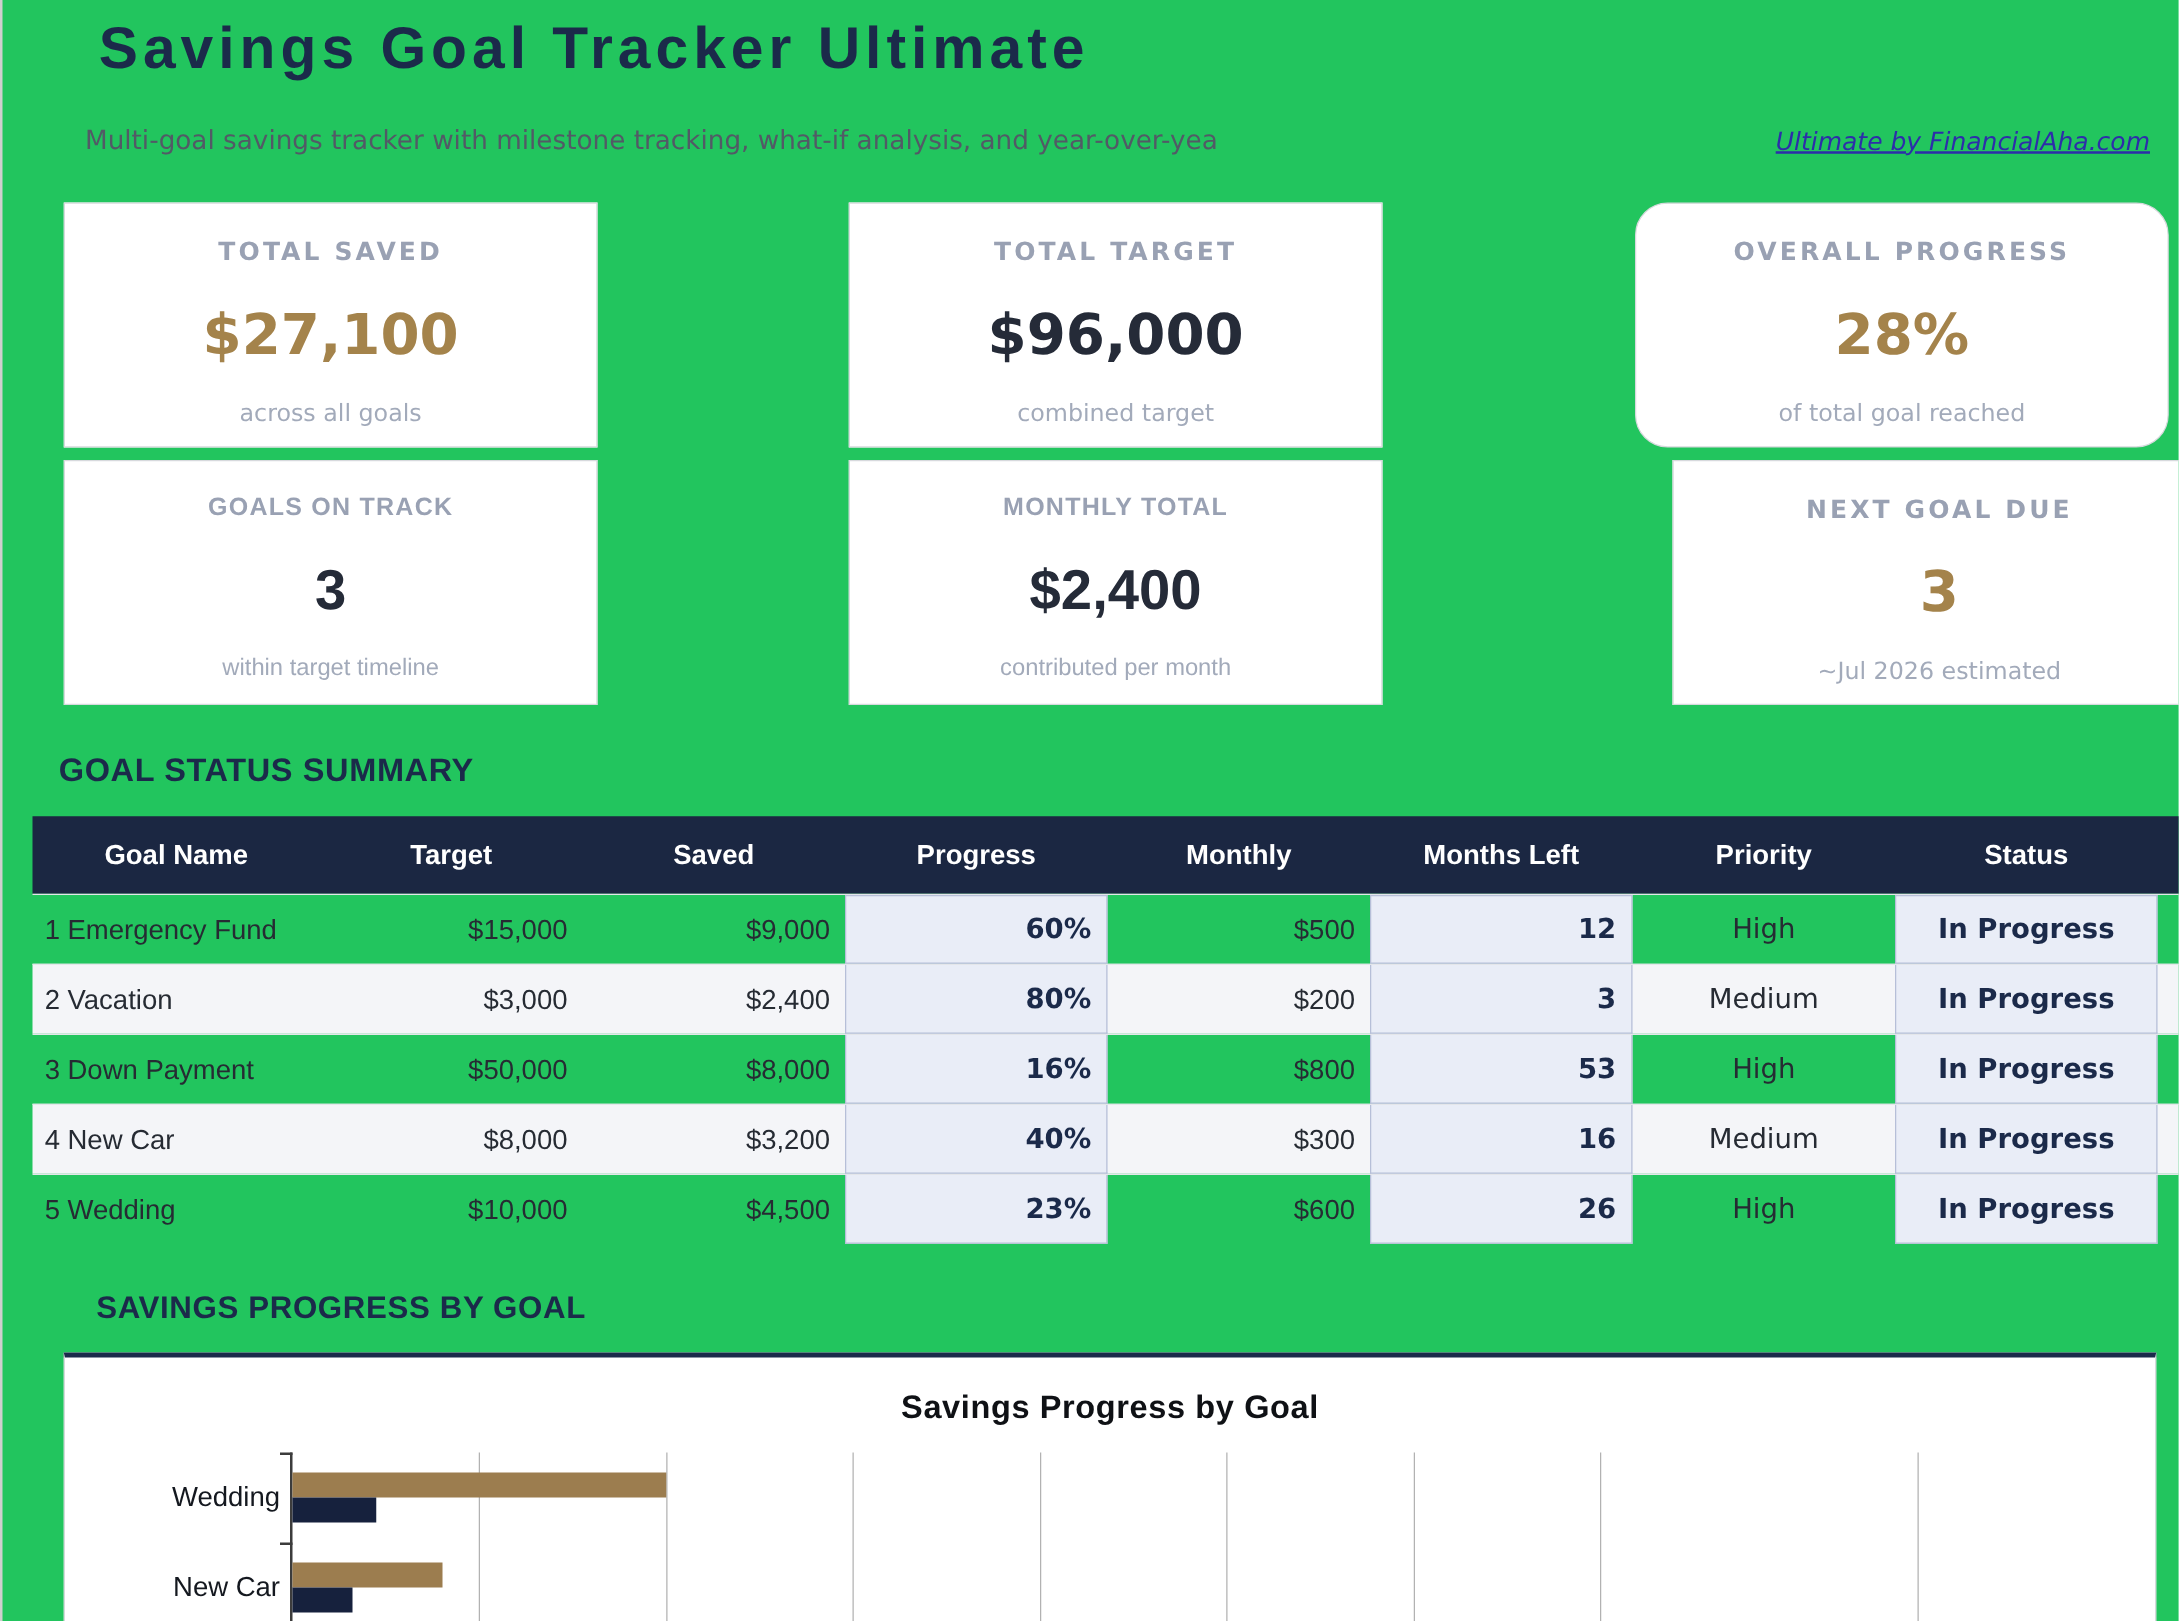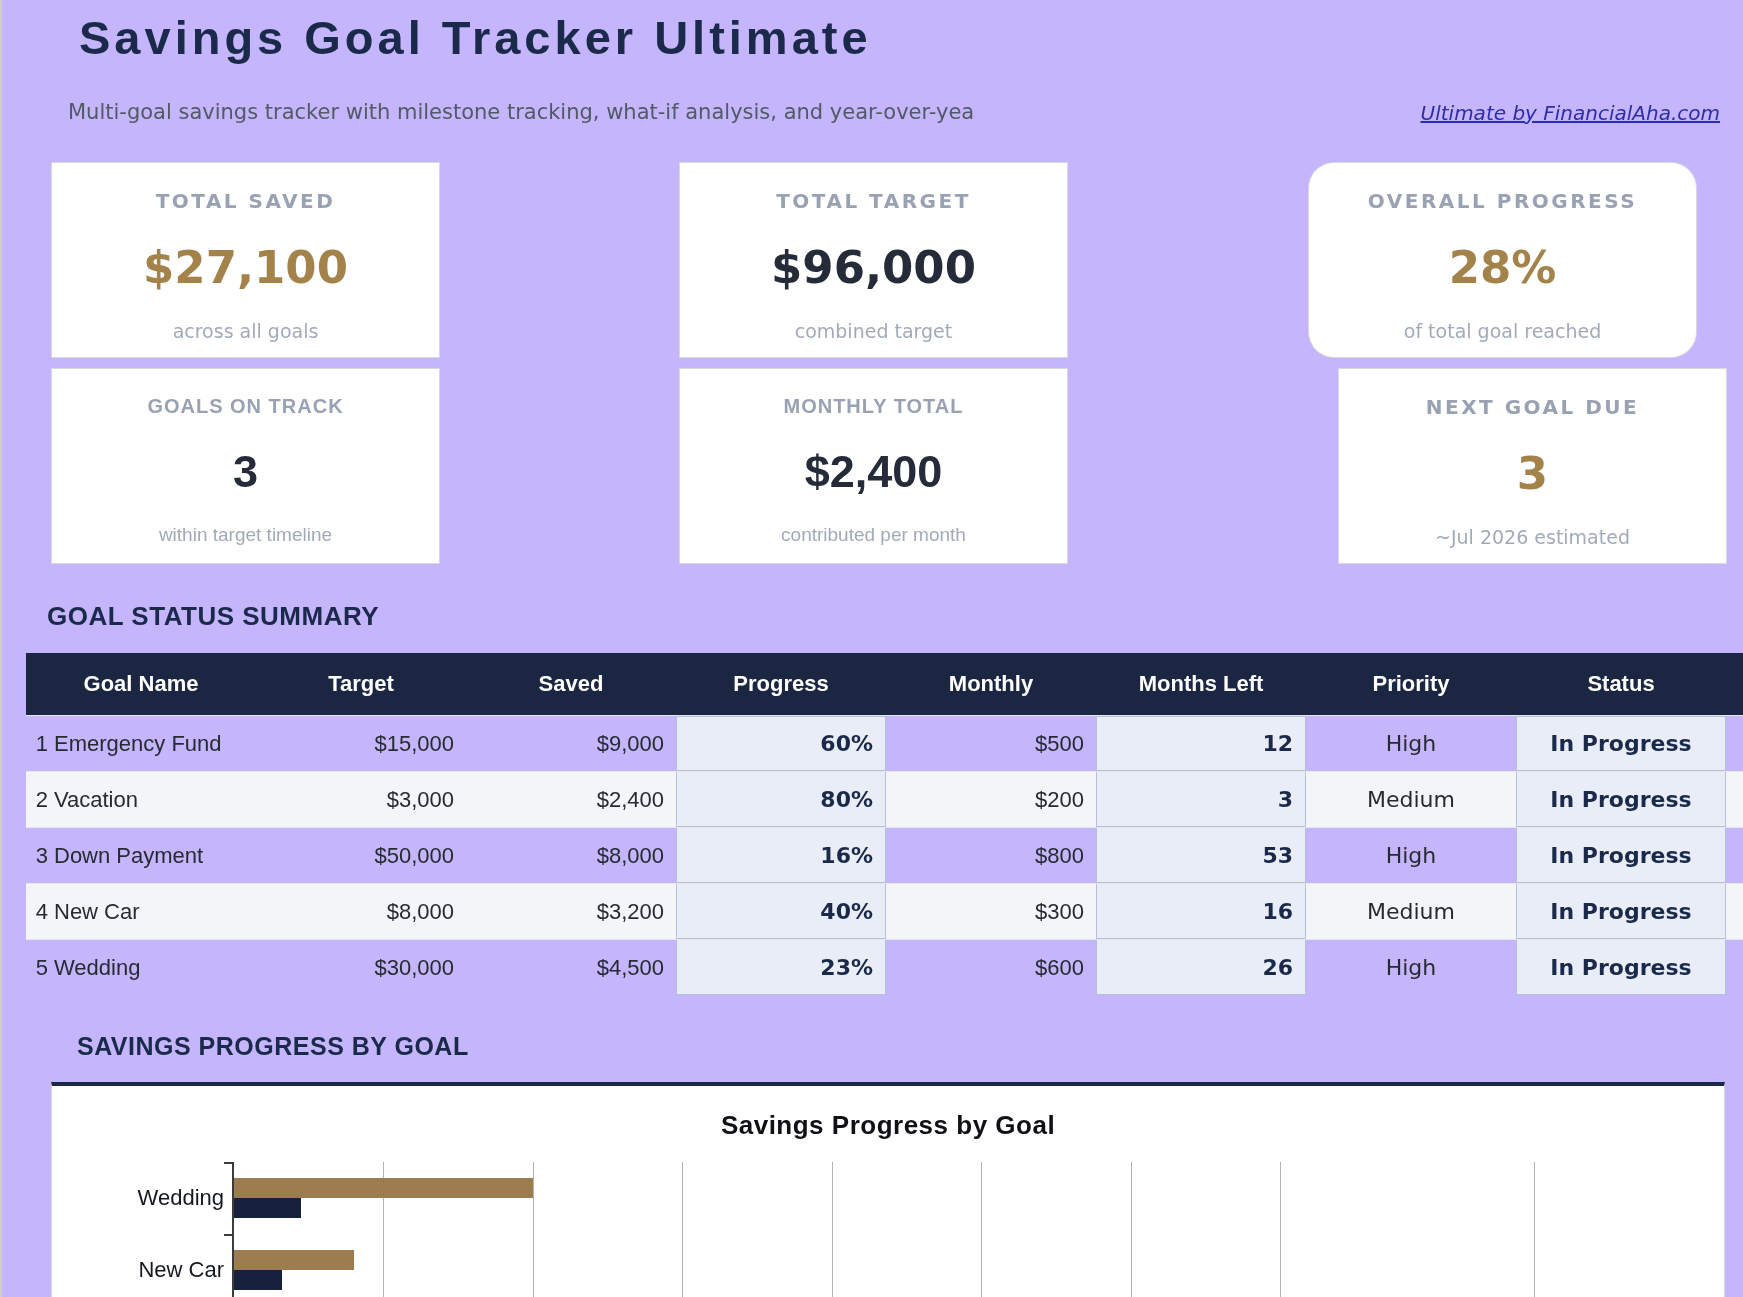--- a/index.html
+++ b/index.html
@@ -1,18 +1,18 @@
 <!DOCTYPE html>
 <html><head>
 <meta charset="utf-8">
 <style>
   html,body{margin:0;padding:0;background:#ffffff;}
   #page{
     position:relative;width:1743px;height:1297px;overflow:hidden;
-    background:#c4b5fd;font-family:"Liberation Sans",sans-serif;
+    background:#22c55e;font-family:"Liberation Sans",sans-serif;
     border-left:2px solid #cfcfcf;box-sizing:border-box;
   }
   .f-wide{font-family:"DejaVu Sans",sans-serif;}
   .f-narrow{font-family:"Liberation Sans",sans-serif;}
 
   
   .page-title{
     position:absolute;left:77px;top:10px;
     font-size:47px;font-weight:bold;color:#1b2a4a;letter-spacing:4px;
   }
@@ -21,21 +21,21 @@
     font-size:21px;color:#525a66;font-family:"DejaVu Sans",sans-serif;text-align:center;
   }
   .brand-link{
     position:absolute;right:23px;top:101px;
     font-size:20px;font-style:italic;text-decoration:underline;color:#2d2daa;
     font-family:"DejaVu Sans",sans-serif;cursor:pointer;
   }
 
   
   .card{
-    position:absolute;width:389px;height:196px;background:#fff;
+    position:absolute;width:427px;height:196px;background:#fff;
     border:1px solid #d7d9dd;box-sizing:border-box;text-align:center;
   }
   .card-label{
     margin-top:26px;font-size:20px;font-weight:bold;letter-spacing:2.5px;
     color:#99a1b3;
   }
   .card-value{
     margin-top:28px;font-size:45px;font-weight:bold;color:#252b38;
   }
   .card-sub{
@@ -203,21 +203,21 @@
       <div class="c std right">$300</div>
       <div class="c std right shade boldnavy">16</div>
       <div class="c std center priority-cell">Medium</div>
       <div class="c std center shade boldnavy">In Progress</div>
       <div class="c fill"></div>
     </div>
 
     <div class="trow drow">
       <div class="c num">5</div>
       <div class="c name">Wedding</div>
-      <div class="c std right">$30,000</div>
+      <div class="c std right">$10,000</div>
       <div class="c std right">$4,500</div>
       <div class="c std right shade boldnavy">23%</div>
       <div class="c std right">$600</div>
       <div class="c std right shade boldnavy">26</div>
       <div class="c std center priority-cell">High</div>
       <div class="c std center shade boldnavy">In Progress</div>
       <div class="c fill"></div>
     </div>
   </div>
 

